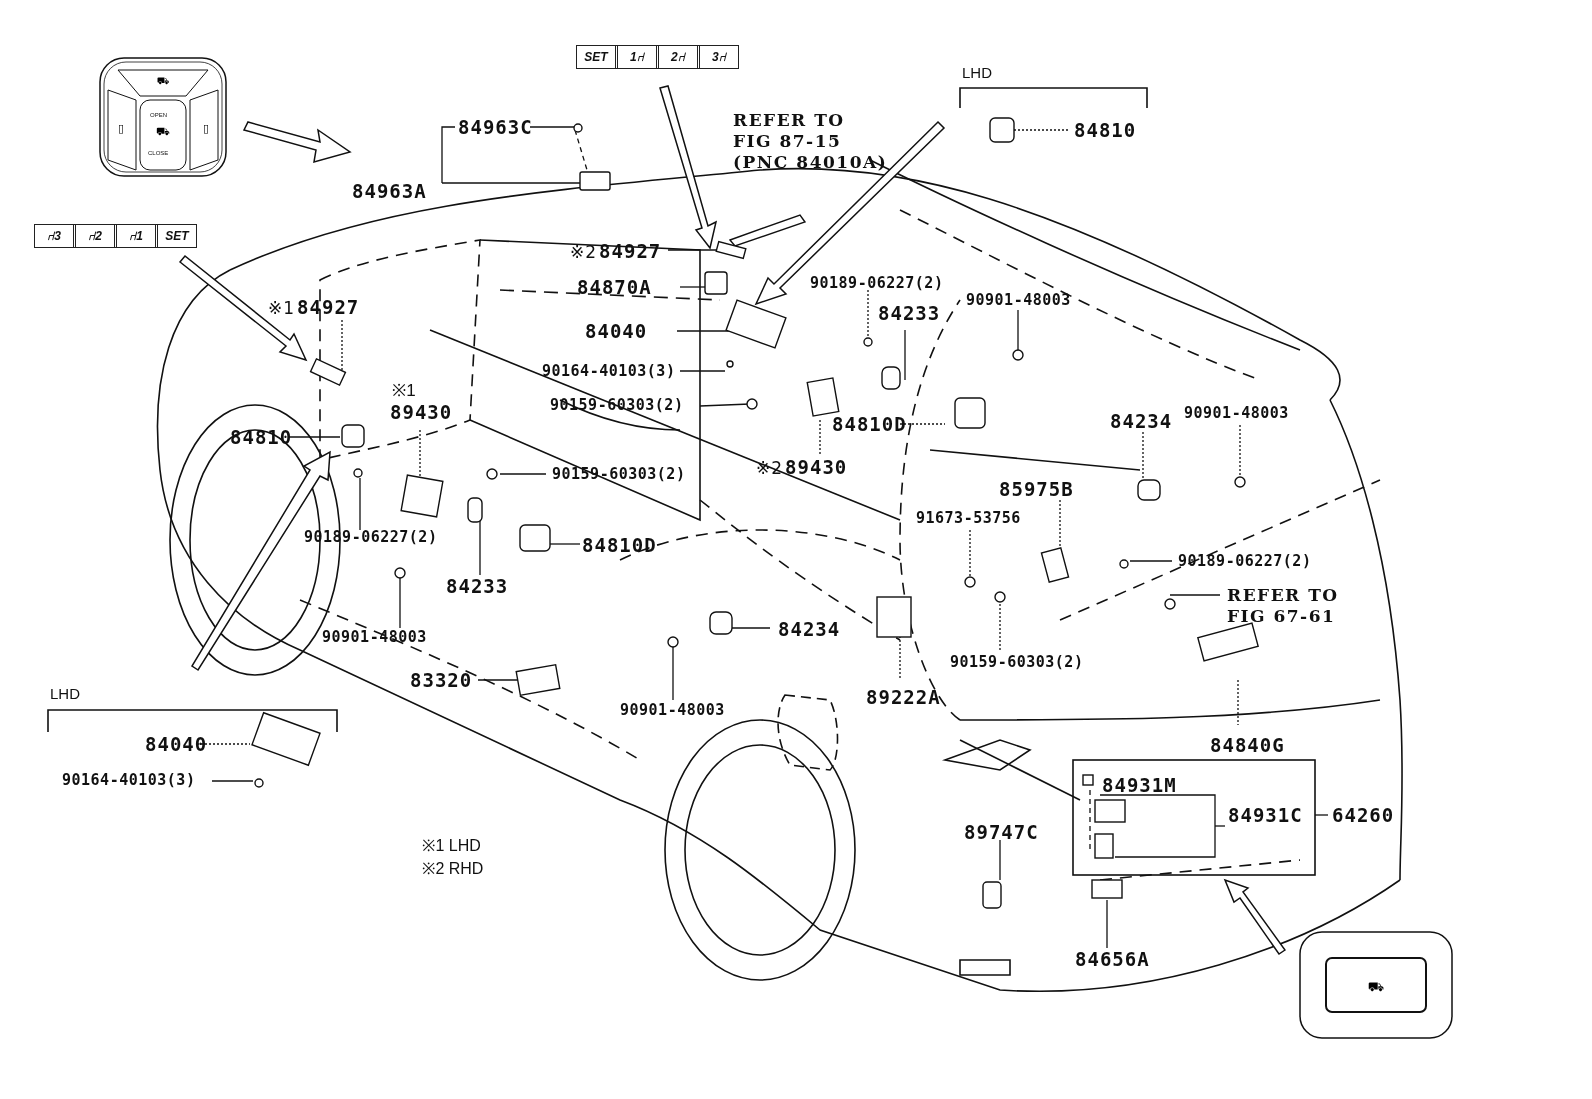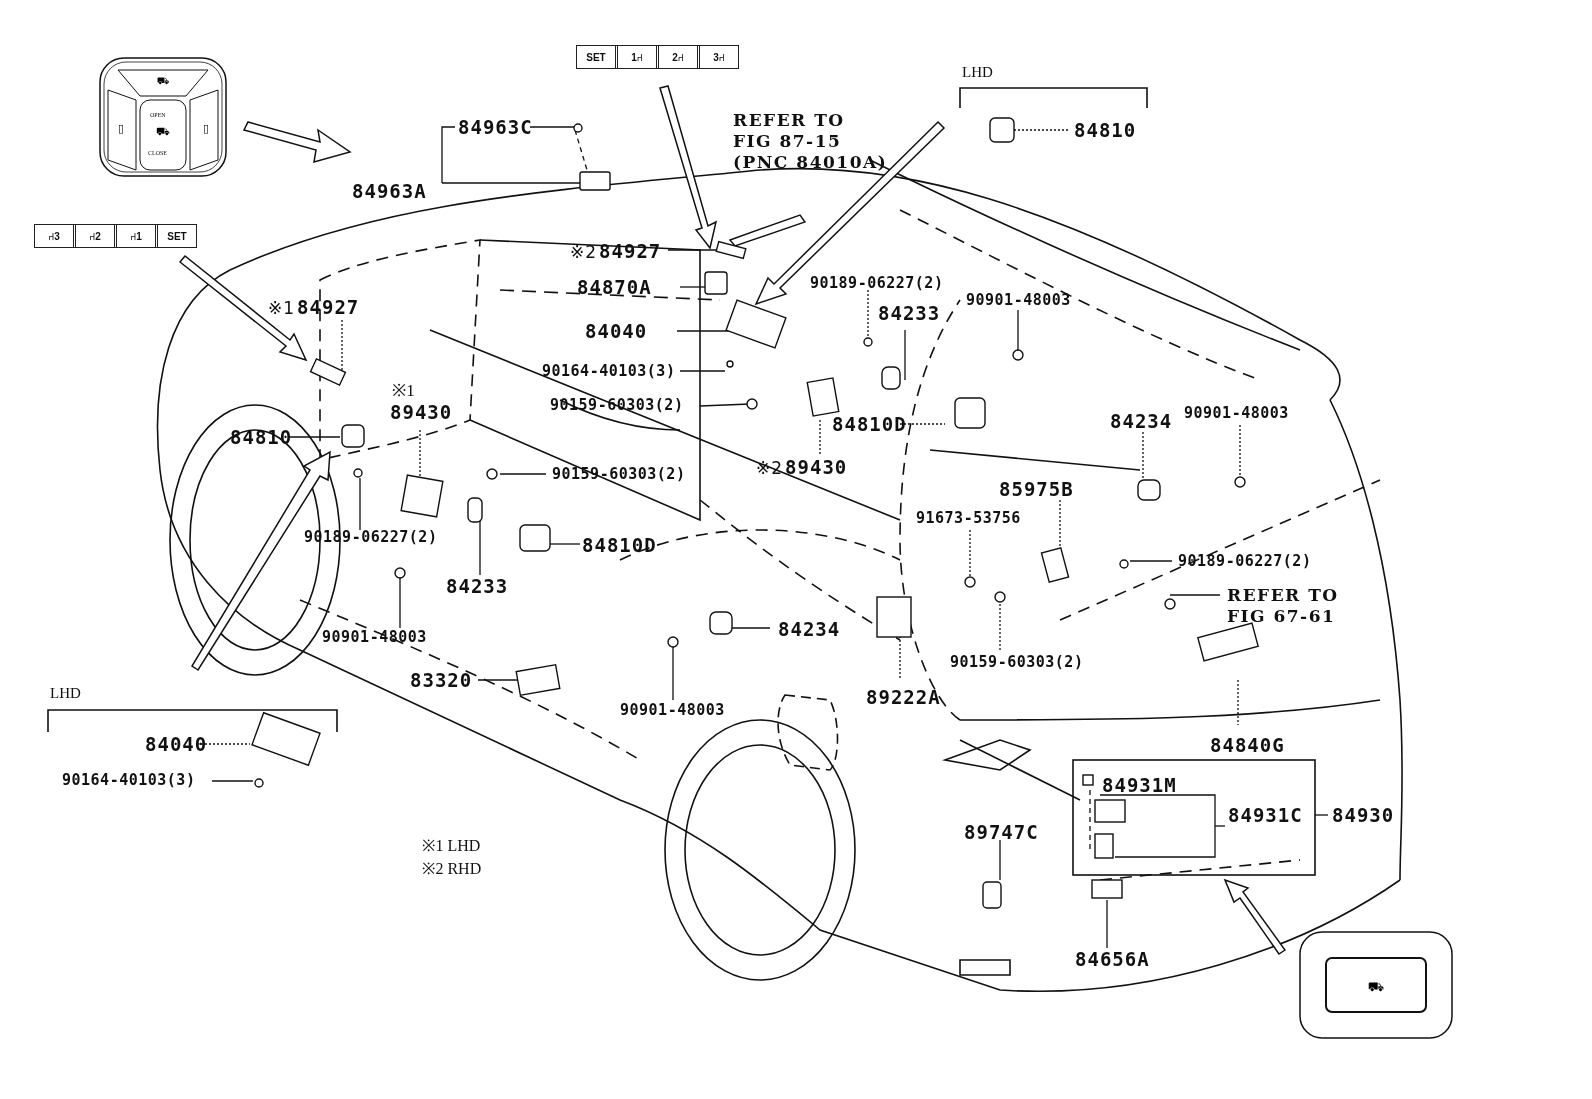--- a/index.html
+++ b/index.html
@@ -1,24 +1,24 @@
 <!DOCTYPE html>
 <html><head>
 <meta charset="utf-8">
 <style>
   html,body{margin:0;padding:0;background:#fff;}
   body{width:1592px;height:1099px;position:relative;overflow:hidden;font-family:"DejaVu Sans Mono","Liberation Mono",monospace;color:#111;}
   svg#art{position:absolute;left:0;top:0;}
   .pn{position:absolute;font-family:"DejaVu Sans Mono","Liberation Mono",monospace;font-weight:bold;font-size:19px;letter-spacing:1px;white-space:nowrap;line-height:1;}
   .pn.sm{font-size:15px;font-weight:bold;letter-spacing:0.5px;}
-  .note{position:absolute;font-family:Liberation Serif, serif;font-size:15px;white-space:nowrap;line-height:1;}
+  .note{position:absolute;font-family:Liberation Sans, sans-serif;font-size:15px;white-space:nowrap;line-height:1;}
   .mark{font-family:"DejaVu Sans",sans-serif;font-weight:normal;font-size:17px;margin-right:2px;}
   .refer{position:absolute;font-family:"DejaVu Serif","Liberation Serif",serif;font-weight:bold;font-size:17px;letter-spacing:1.5px;line-height:21px;white-space:pre;}
   .btnrow{position:absolute;display:flex;border:1px solid #222;}
-  .btnrow .b{font-family:"Liberation Sans",sans-serif;font-size:10px;font-weight:bold;width:38px;height:22px;display:flex;align-items:center;justify-content:center;border-right:3px double #222;}
+  .btnrow .b{font-family:"Liberation Sans",sans-serif;font-size:12px;font-weight:bold;width:38px;height:22px;display:flex;align-items:center;justify-content:center;border-right:3px double #222;font-style:italic;}
   .btnrow .b:last-child{border-right:none;}
   .figno{position:absolute;font-family:"Liberation Sans",sans-serif;font-size:15px;}
 </style>
 </head>
 <body>
 
 <svg id="art" width="1592" height="1099" viewBox="0 0 1592 1099">
   <g fill="none" stroke="#111" stroke-width="1.6">
 
     <path d="M230 270 C 380 200, 560 190, 760 170 C 900 160, 1050 200, 1300 340 C 1340 360, 1350 380, 1330 400"></path>
@@ -251,20 +251,20 @@
 <div class="pn" style="left:778px;top:620px;">84234</div>
 <div class="pn" style="left:410px;top:671px;">83320</div>
 <div class="pn sm" style="left:620px;top:703px;">90901-48003</div>
 <div class="pn" style="left:866px;top:688px;">89222A</div>
 <div class="pn sm" style="left:950px;top:655px;">90159-60303(2)</div>
 <div class="pn" style="left:1210px;top:724px;margin-top:12px;">84840G</div>
 <div class="pn" style="left:145px;top:735px;">84040</div>
 <div class="pn sm" style="left:62px;top:773px;">90164-40103(3)</div>
 <div class="pn" style="left:1102px;top:776px;">84931M</div>
 <div class="pn" style="left:1228px;top:806px;">84931C</div>
-<div class="pn" style="left:1332px;top:806px;">84930</div>
+<div class="pn" style="left:1332px;top:806px;">64260</div>
 <div class="pn" style="left:964px;top:823px;">89747C</div>
 <div class="pn" style="left:1075px;top:950px;">84656A</div>
 
 <div class="note" style="left:422px;top:838px;font-size:16px;"><span>※1</span> <span>LHD</span></div>
 <div class="note" style="left:422px;top:861px;font-size:16px;"><span>※2</span> <span>RHD</span></div>
 
 <div class="figno" style="left:1484px;top:1120px;">849829B</div>
 
 </body></html>

